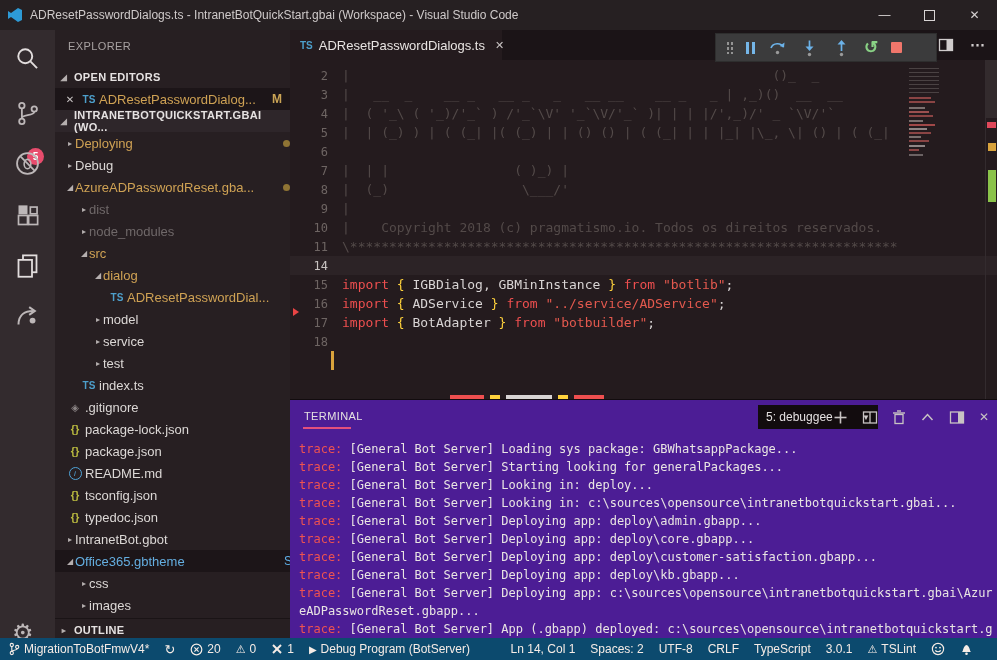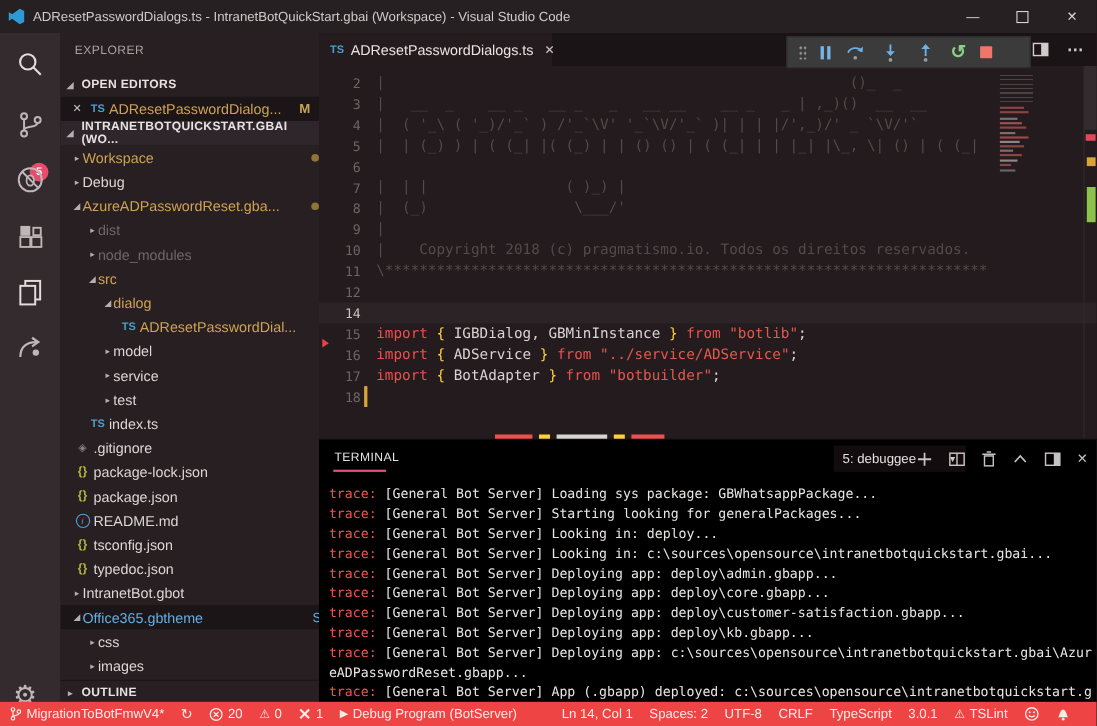--- a/index.html
+++ b/index.html
@@ -74,34 +74,34 @@
   #mod-bar-17{position:absolute;left:41px;top:291px;width:3px;height:19px;background:#d9a33c;}
   #line19-sliver{position:absolute;left:160px;top:335px;height:4px;display:flex;gap:6px;}
   #line19-sliver i{display:block;height:4px;}
 
   #minimap{position:absolute;left:616px;top:30px;width:38px;height:339px;}
   #minimap .mm{position:absolute;pointer-events:none;}
   #ruler{position:absolute;left:695px;top:30px;width:12px;height:339px;border-left:1px solid #332b2e;}
   #ruler .mk{position:absolute;pointer-events:none;}
 
   
-  #panel{left:290px;top:399px;width:707px;height:239px;background:#000000;border-top:1px solid #120c0e;}
+  #panel{left:290px;top:399px;width:707px;height:239px;background:#4c1d95;border-top:1px solid #120c0e;}
   #panel-header{position:absolute;left:0;top:0;width:707px;height:34px;}
   #panel-title{position:absolute;left:14px;top:10px;font-size:11px;color:#e5e1e1;letter-spacing:.4px;}
   #panel-title-underline{position:absolute;left:13px;top:27px;width:48px;height:2px;background:#e4507c;}
   #term-select{position:absolute;left:468px;top:5px;width:120px;height:24px;background:#120c0e;color:#e5e1e1;
                font-size:12px;display:flex;align-items:center;padding:0 8px;box-sizing:border-box;}
   #term-select .caret{margin-left:auto;font-size:8px;color:#cfcaca;}
   #panel-actions{position:absolute;right:8px;top:5px;height:24px;display:flex;align-items:center;gap:14px;color:#c8c3c3;}
   #term-content{position:absolute;left:9px;top:40px;width:695px;height:196px;overflow:hidden;
                 font-family:"DejaVu Sans Mono",monospace;font-size:12px;line-height:18px;color:#e9e5e3;white-space:pre;}
   .tprefix{color:#ef5350;}
 
   
-  #statusbar{left:0;top:638px;width:997px;height:22px;background:#ef4444;display:flex;align-items:center;
+  #statusbar{left:0;top:638px;width:997px;height:22px;background:#0c4a6e;display:flex;align-items:center;
              font-size:12px;color:#f6ece6;}
   .sb-left{display:flex;align-items:center;gap:15px;padding-left:9px;}
   .sb-right{display:flex;align-items:center;gap:15px;margin-left:auto;padding-right:24px;}
   .sb-item{display:flex;align-items:center;gap:4px;white-space:nowrap;}
   .warnglyph{font-size:11px;}
 </style>
 </head>
 <body>
 
 <div class="abs" id="titlebar">
@@ -169,21 +169,21 @@
   </div>
 
   <div class="sect" style="top:80px;background:#2e262a">
     <span class="chev">◢</span>
     <span>INTRANETBOTQUICKSTART.GBAI (WO...</span>
   </div>
 
   <div id="tree">
       <div class="trow" style="top: 102px; padding-left: 10px;">
         <span class="chev">▸</span>
-        <span class="flabel gold">Workspace</span>
+        <span class="flabel gold">Deploying</span>
         <span class="fdot"></span>
       </div>
       <div class="trow" style="top: 124px; padding-left: 10px;">
         <span class="chev">▸</span>
         <span class="flabel white">Debug</span>
       </div>
       <div class="trow" style="top: 146px; padding-left: 10px;">
         <span class="chev">◢</span>
         <span class="flabel gold">AzureADPasswordReset.gba...</span>
         <span class="fdot"></span>
@@ -318,21 +318,20 @@
         <div class="eline"><span class="lnum">2</span><span class="lcode"><span class="tk-c">|                                                      ()_  _</span></span></div>
         <div class="eline"><span class="lnum">3</span><span class="lcode"><span class="tk-c">|   __  _    __ _   __ _   _   __ __    __ _   _ | ,_)()  __  __</span></span></div>
         <div class="eline"><span class="lnum">4</span><span class="lcode"><span class="tk-c">|  ( '_\ ( '_)/'_` ) /'_`\V' '_`\V/'_` )| | | |/',_)/' _ `\V/'`</span></span></div>
         <div class="eline"><span class="lnum">5</span><span class="lcode"><span class="tk-c">|  | (_) ) | ( (_| |( (_) | | () () | ( (_| | | |_| |\_, \| () | ( (_|</span></span></div>
         <div class="eline"><span class="lnum">6</span></div>
         <div class="eline"><span class="lnum">7</span><span class="lcode"><span class="tk-c">|  | |                ( )_) |</span></span></div>
         <div class="eline"><span class="lnum">8</span><span class="lcode"><span class="tk-c">|  (_)                 \___/'</span></span></div>
         <div class="eline"><span class="lnum">9</span><span class="lcode"><span class="tk-c">|</span></span></div>
         <div class="eline"><span class="lnum">10</span><span class="lcode"><span class="tk-c">|    Copyright 2018 (c) pragmatismo.io. Todos os direitos reservados.</span></span></div>
         <div class="eline"><span class="lnum">11</span><span class="lcode"><span class="tk-c">\**********************************************************************</span></span></div>
-        <div class="eline"><span class="lnum">12</span><span class="lcode"></span></div>
         <div class="eline cur"><span class="lnum">14</span><span class="lcode"></span></div>
         <div class="eline"><span class="lnum">15</span><span class="lcode"><span class="tk-k">import </span><span class="tk-b">{ </span><span class="tk-p">IGBDialog, GBMinInstance </span><span class="tk-b">} </span><span class="tk-k">from </span><span class="tk-s">"botlib"</span><span class="tk-p">;</span></span></div>
         <div class="eline"><span class="lnum">16</span><span class="lcode"><span class="tk-k">import </span><span class="tk-b">{ </span><span class="tk-p">ADService </span><span class="tk-b">} </span><span class="tk-k">from </span><span class="tk-s">"../service/ADService"</span><span class="tk-p">;</span></span></div>
         <div class="eline"><span class="lnum">17</span><span class="lcode"><span class="tk-k">import </span><span class="tk-b">{ </span><span class="tk-p">BotAdapter </span><span class="tk-b">} </span><span class="tk-k">from </span><span class="tk-s">"botbuilder"</span><span class="tk-p">;</span></span></div>
         <div class="eline"><span class="lnum">18</span><span class="lcode"></span></div>
       </div>
     <div id="gutter-arrow"></div>
     <div id="mod-bar-17"></div>
     <div id="line19-sliver">
       <i style="width:34px;background:#ee4f4f"></i>

